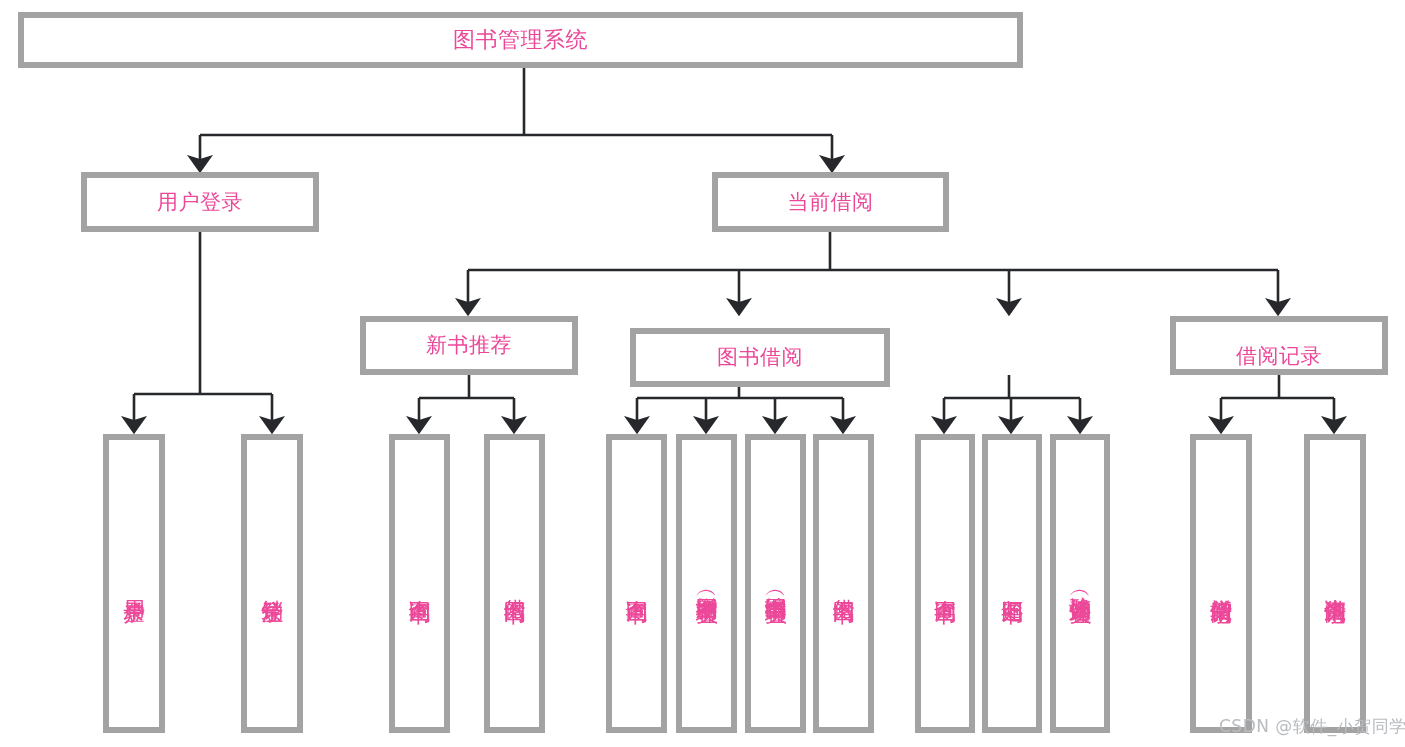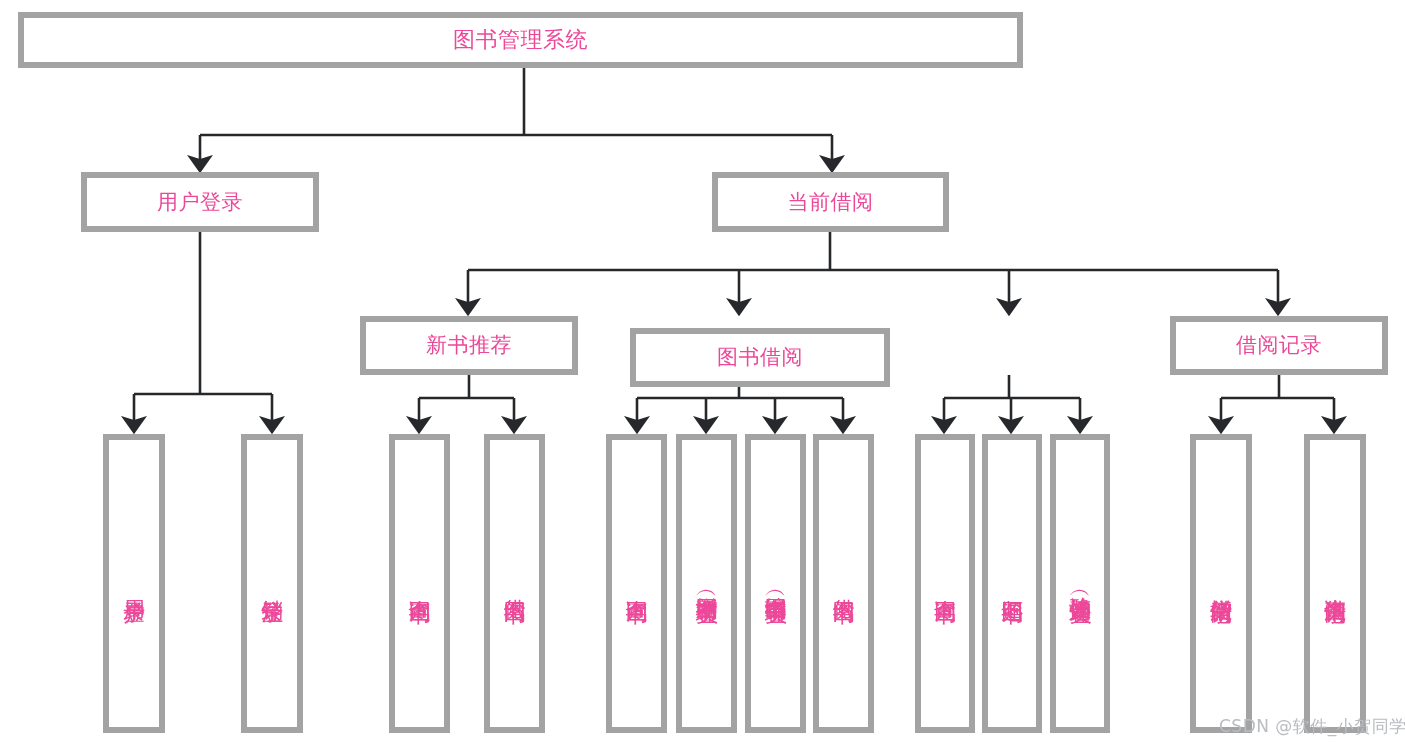--- a/index.html
+++ b/index.html
@@ -140,21 +140,21 @@
   <div class="node h" style="left:712px; top:172px; width:237px; height:60px;">
     <span class="label">当前借阅</span>
   </div>
 
   <div class="node h" style="left:360px; top:316px; width:218px; height:59px;">
     <span class="label">新书推荐</span>
   </div>
   <div class="node h" style="left:630px; top:316px; width:260px; height:59px;margin-top:12px;">
     <span class="label">图书借阅</span>
   </div>
-  <div class="node h" style="left:1170px; top:316px; width:218px; height:59px;">
+  <div class="node h" style="left:1170px; top:316px; width:218px; height:59px;align-items:flex-end;">
     <span class="label">借阅记录</span>
   </div>
 
   <div class="node v" style="left:103px; top:434px; width:62px; height:299px;">
     <span class="label">用户登录</span>
   </div>
   <div class="node v" style="left:241px; top:434px; width:62px; height:299px;">
     <span class="label">注销登录</span>
   </div>
 

